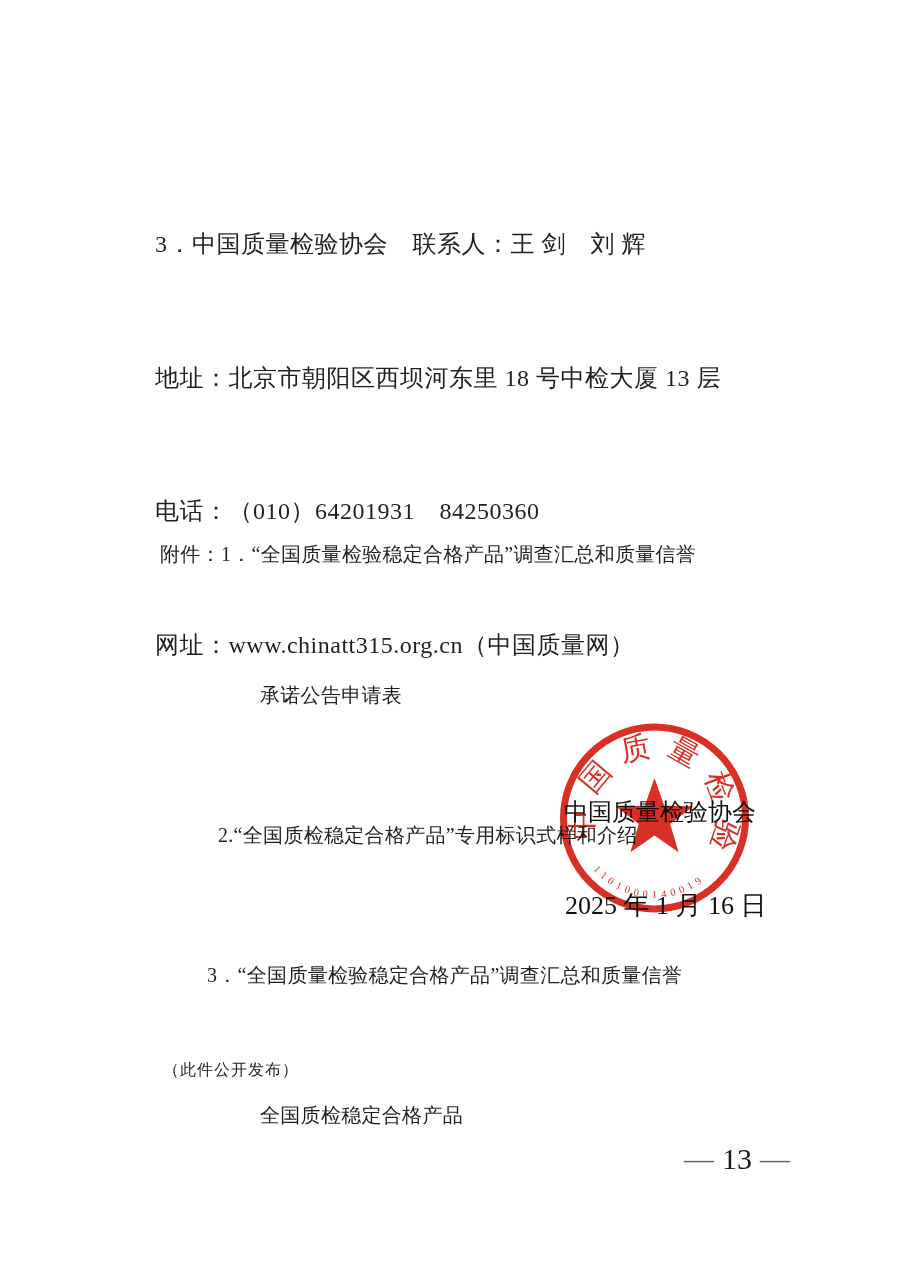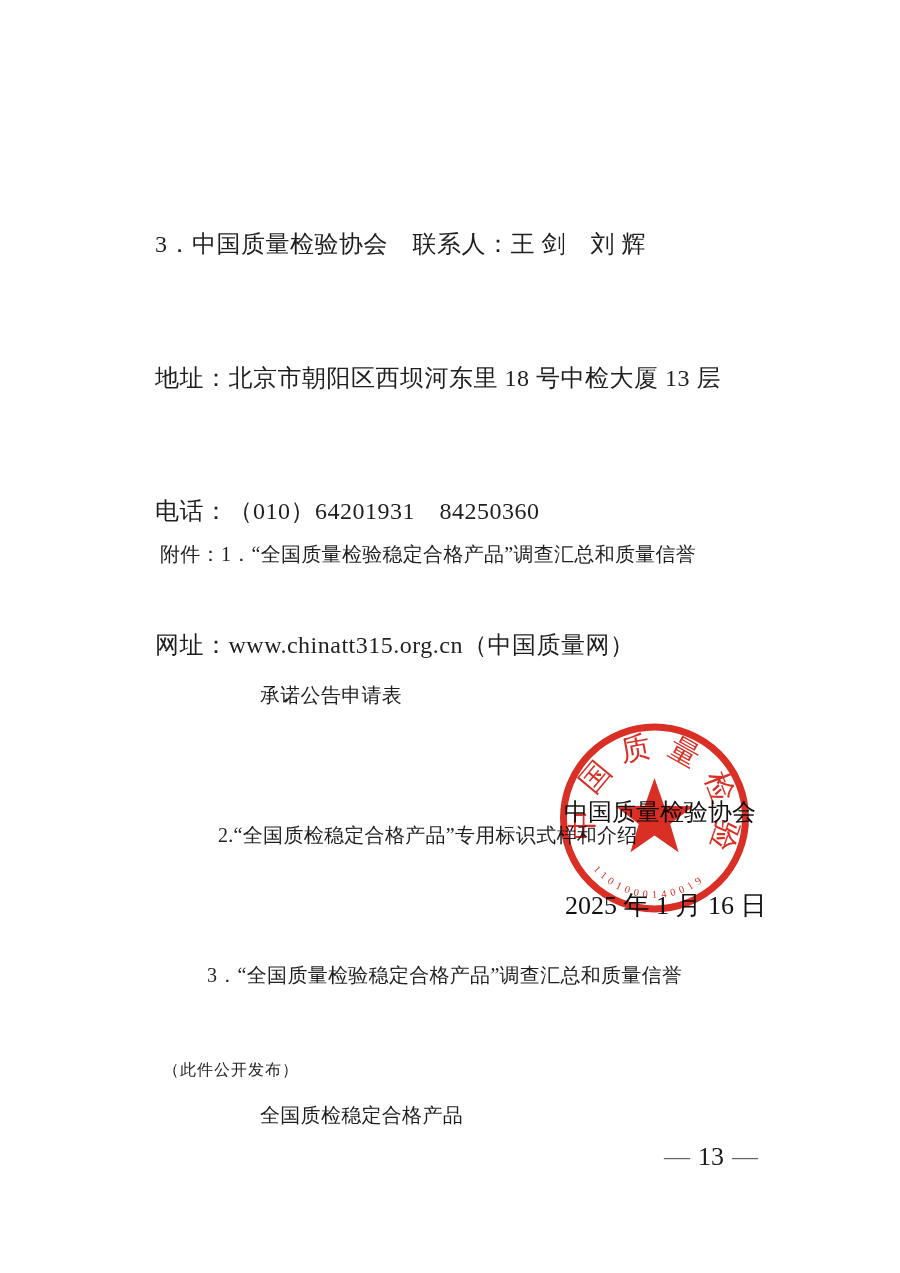--- a/index.html
+++ b/index.html
@@ -48,22 +48,22 @@
     mix-blend-mode:multiply;
   }
   .stamp text { font-family:"Liberation Serif","DejaVu Serif",serif; }
 
   .footer-note {
     position:absolute; left:163px; top:1060px;
     font-size:16px; letter-spacing:1px;
     white-space:pre;
   }
   .page-number {
-    position:absolute; left:656px; top:1142px;
-    font-size:26px; color:#1a1a1a;
+    position:absolute; left:676px; top:1142px;
+    font-size:30px; color:#1a1a1a;
     white-space:pre;
   }
   .page-number .dash { color:#666; padding:0 8px; }
 </style>
 </head>
 <body>
 
 <div class="page">
 
   <div class="contact-block">

